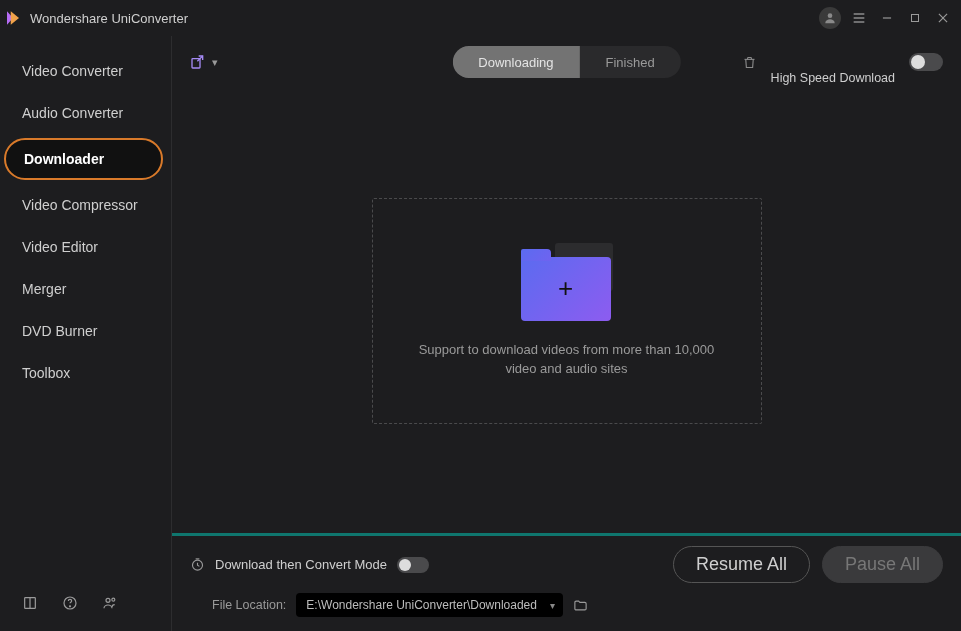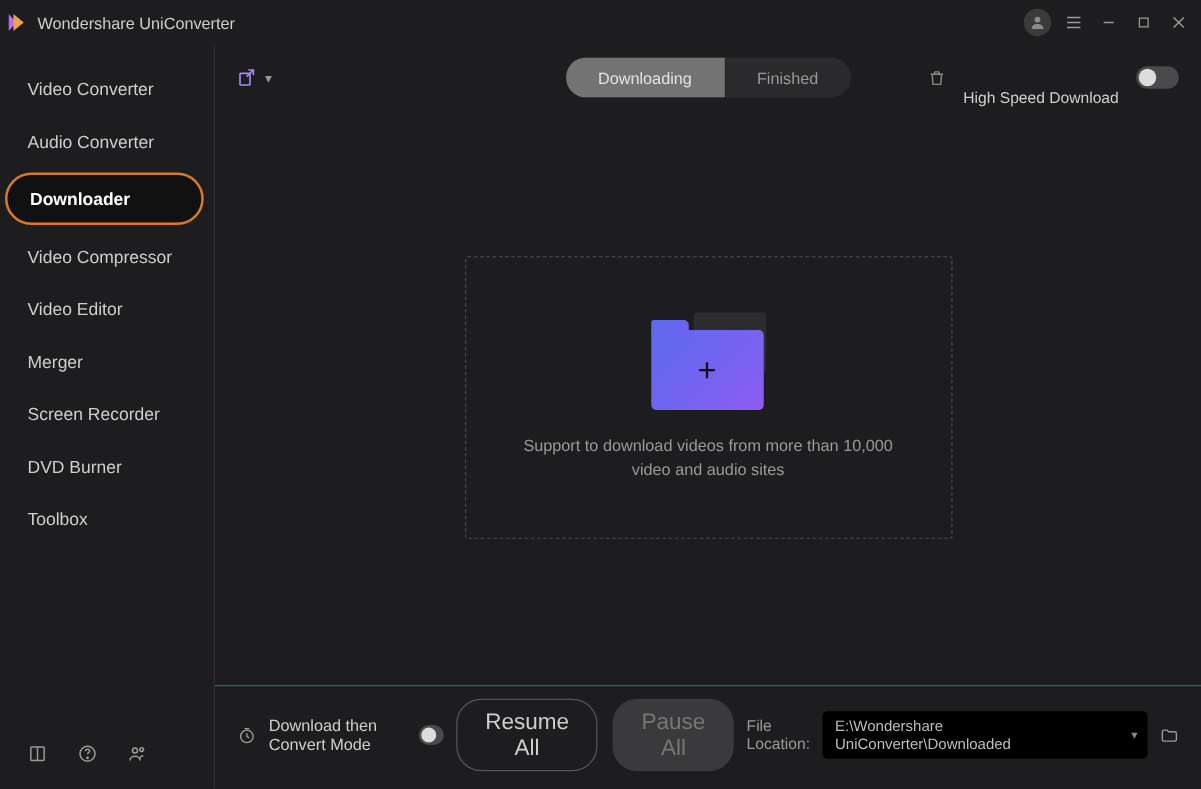--- a/index.html
+++ b/index.html
@@ -34,28 +34,28 @@
 
 .content { flex: 1; position: relative; display: flex; align-items: center; justify-content: center; }
 .dropzone { width: 390px; height: 226px; border: 1.5px dashed #4a4a4c; border-radius: 2px; display: flex; flex-direction: column; align-items: center; justify-content: center; padding: 20px; }
 .folder-stack { position: relative; width: 92px; height: 78px; margin-bottom: 20px; cursor: pointer; }
 .folder-back { position: absolute; top: 0; right: 0; width: 58px; height: 48px; background: #2c2c2e; border-radius: 3px; }
 .folder-front { position: absolute; bottom: 0; left: 0; width: 90px; height: 64px; background: linear-gradient(135deg, #5b6bf0 0%, #8d5cf0 100%); border-radius: 4px; display: flex; align-items: center; justify-content: center; }
 .folder-tab { position: absolute; top: -8px; left: 0; width: 30px; height: 12px; background: linear-gradient(135deg, #5b6bf0, #6f63f0); border-radius: 2px 4px 0 0; }
 .plus { font-size: 26px; color: #111; font-weight: 300; }
 .drop-text { font-size: 13px; color: #9a9a9a; text-align: center; line-height: 1.45; padding: 0 10px; }
 
-.bottom-bar { border-top: 1px solid #0f766e; padding: 10px 18px 14px; display: flex; flex-direction: row; gap: 10px; }
+.bottom-bar { border-top: 3px solid #0f766e; padding: 10px 18px 14px; display: flex; flex-direction: column; gap: 10px; }
 .bb-row1 { display: flex; align-items: center; gap: 10px; }
 .clock-icon { color: #9a9a9a; }
 .dc-label { font-size: 13px; color: #cfcfcf; }
 .sm-toggle { width: 32px; height: 16px; background: #4a4a4c; border-radius: 8px; position: relative; cursor: pointer; }
 .sm-toggle .knob { width: 12px; height: 12px; background: #ddd; border-radius: 50%; position: absolute; top: 2px; left: 2px; }
 .bb-row2 { display: flex; align-items: center; gap: 10px; }
-.fl-label { font-size: 12.5px; color: #9a9a9a; }
+.fl-label { font-size: 12.5px; color: #9a9a9a; margin-left: 22px; }
 .fl-select { background: #000000; border-radius: 4px; padding: 5px 26px 5px 10px; font-size: 12px; color: #bdbdbd; position: relative; min-width: 260px; cursor: pointer; }
 .fl-select .caret { position: absolute; right: 8px; top: 50%; transform: translateY(-50%); font-size: 10px; color: #888; }
 .folder-icon { color: #9a9a9a; cursor: pointer; }
 .bb-buttons { margin-left: auto; display: flex; gap: 12px; }
 .pill-btn { border: 1px solid #555; background: transparent; color: #cfcfcf; font-size: 18px; padding: 7px 22px; border-radius: 20px; cursor: pointer; }
 .pill-btn.disabled { background: #3a3a3c; color: #777; border-color: #3a3a3c; cursor: default; }
 
 svg { display: block; }
 </style>
 </head>
@@ -101,21 +101,20 @@
 </div>
 
 <div class="app-body">
   <div class="sidebar">
     <div class="side-item">Video Converter</div>
     <div class="side-item">Audio Converter</div>
     <div class="side-item active">Downloader</div>
     <div class="side-item">Video Compressor</div>
     <div class="side-item">Video Editor</div>
     <div class="side-item">Merger</div>
-    <div class="side-item">Screen Recorder</div>
     <div class="side-item">DVD Burner</div>
     <div class="side-item">Toolbox</div>
     <div class="sidebar-footer">
       <span>
           <svg width="16" height="16" viewBox="0 0 24 24" fill="none" stroke="#9a9a9a" stroke-width="1.8">
             <rect x="4" y="4" width="16" height="16" rx="1"></rect>
             <line x1="12" y1="4" x2="12" y2="20"></line>
           </svg>
         </span>
       <span>

